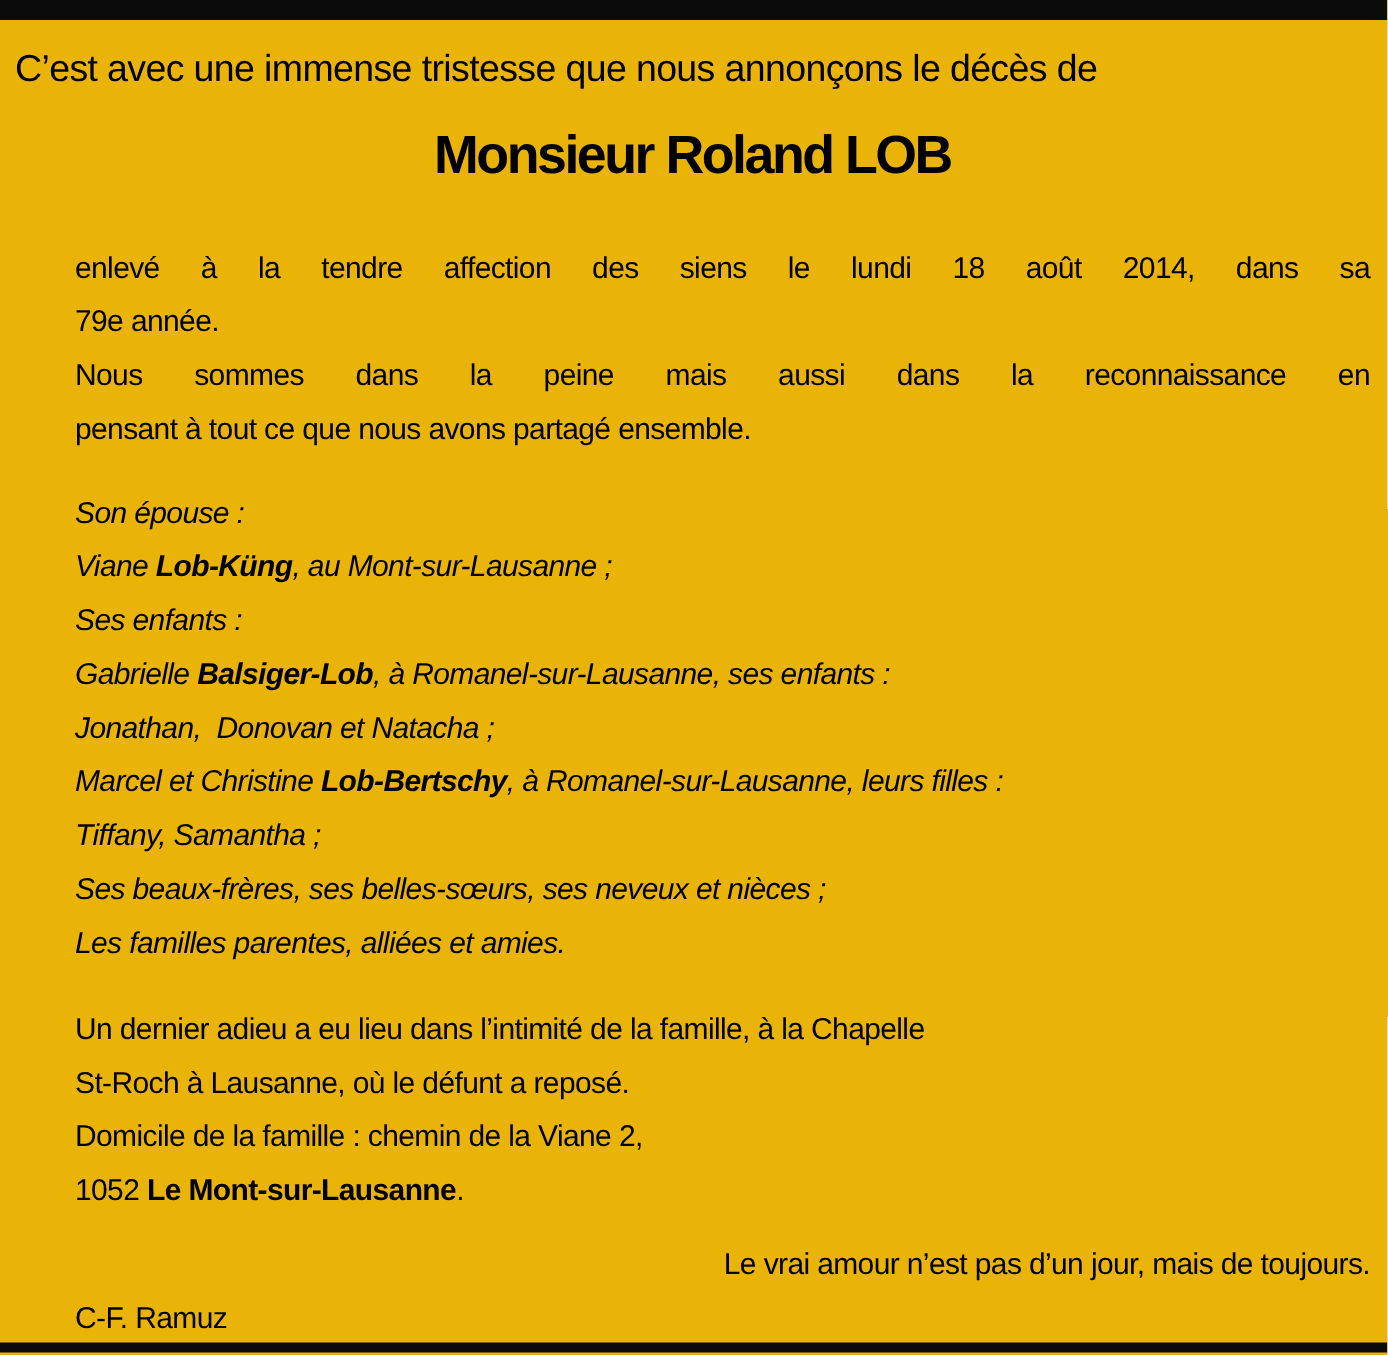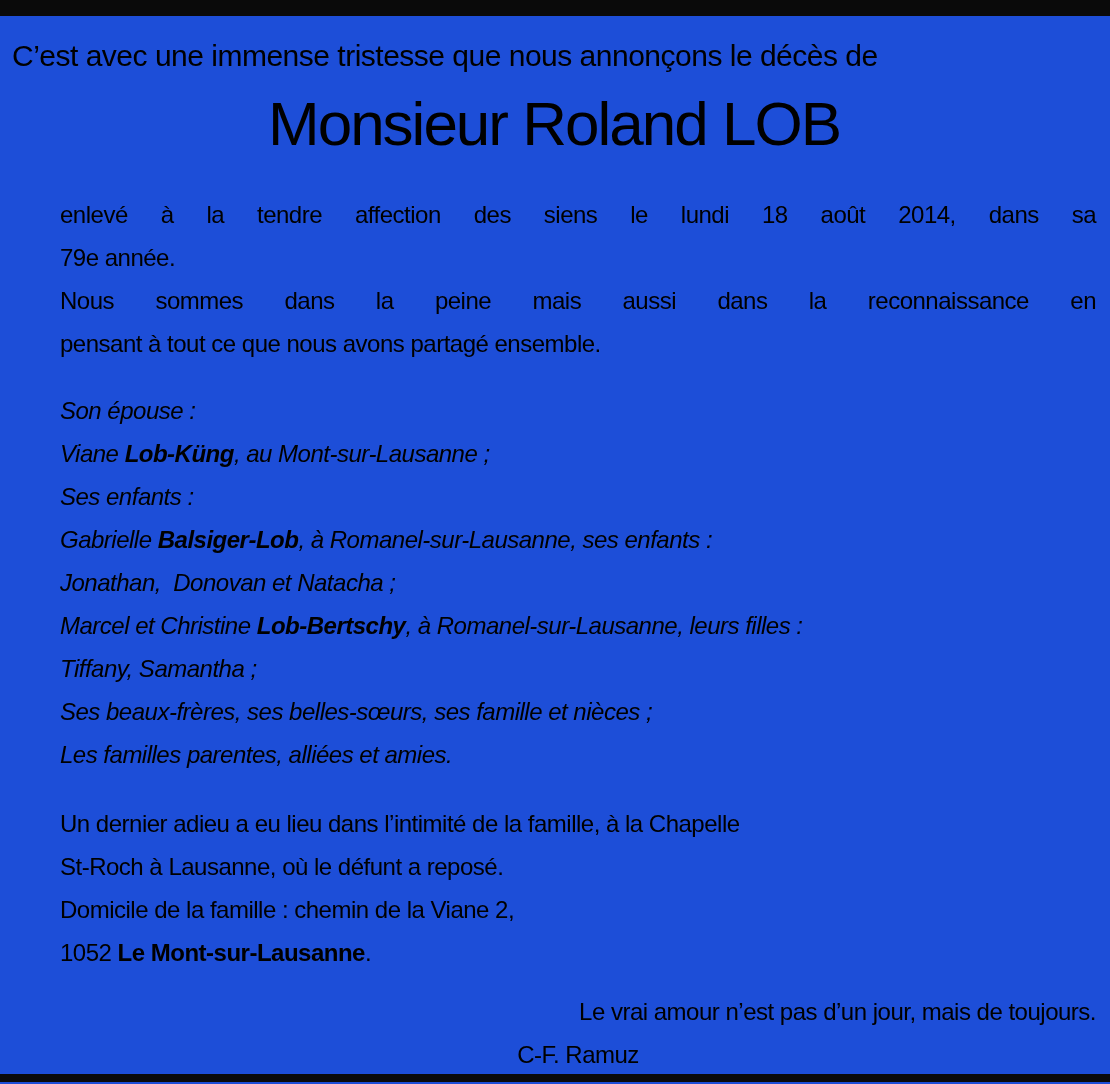--- a/index.html
+++ b/index.html
@@ -1,20 +1,20 @@
 <!DOCTYPE html>
 <html lang="fr"><head>
 <meta charset="utf-8">
 <style>
   html, body { margin: 0; padding: 0; background: #ffffff; }
   .page {
     position: relative;
     width: 1110px;
     height: 1084px;
-    background: #1d4ed8;
+    background: #eab308;
     color: #000000;
     font-family: "Liberation Sans", sans-serif;
     overflow: hidden;
     box-sizing: border-box;
   }
   .top-bar {
     height: 16px;
     width: 100%;
     background: #0a0a0a;
   }
@@ -23,44 +23,44 @@
   }
   .intro {
     margin: 18px 0 0 0;
     font-size: 30px;
     line-height: 43px;
     letter-spacing: -0.5px;
   }
   .title {
     margin: 4px 0 0 0;
     text-align: center;
-    font-size: 62px;
+    font-size: 43px;
     line-height: 86px;
-    font-weight: 400;
+    font-weight: 700;
     letter-spacing: -2px;
   }
   .line {
     font-size: 24px;
     line-height: 43px;
     letter-spacing: -0.5px;
     margin-left: 48px;
   }
   .justify {
     text-align: justify;
     text-align-last: justify;
   }
   .announcement { margin-top: 26px; }
   .family { margin-top: 24px; font-style: italic; }
   .farewell { margin-top: 26px; }
   .address { text-align: left; }
   .quote-block { margin-top: 16px; }
   .quote {
     text-align: right;
   }
-  .attribution { text-align: center; }
+  .attribution { text-align: left; }
   .b { font-weight: 700; }
   .bottom-bar {
     position: absolute;
     left: 0;
     right: 0;
     bottom: 2px;
     height: 8px;
     background: #0a0a0a;
   }
 </style>
@@ -83,21 +83,21 @@
     </div>
 
     <div class="family">
       <div class="line"><span>Son épouse :</span><span class="b"></span><span></span></div>
       <div class="line"><span>Viane </span><span class="b">Lob-Küng</span><span>, au Mont-sur-Lausanne ;</span></div>
       <div class="line"><span>Ses enfants :</span><span class="b"></span><span></span></div>
       <div class="line"><span>Gabrielle </span><span class="b">Balsiger-Lob</span><span>, à Romanel-sur-Lausanne, ses enfants :</span></div>
       <div class="line"><span>Jonathan,&nbsp; Donovan et Natacha ;</span><span class="b"></span><span></span></div>
       <div class="line"><span>Marcel et Christine </span><span class="b">Lob-Bertschy</span><span>, à Romanel-sur-Lausanne, leurs filles :</span></div>
       <div class="line"><span>Tiffany, Samantha ;</span><span class="b"></span><span></span></div>
-      <div class="line"><span>Ses beaux-frères, ses belles-sœurs, ses famille et nièces ;</span><span class="b"></span><span></span></div>
+      <div class="line"><span>Ses beaux-frères, ses belles-sœurs, ses neveux et nièces ;</span><span class="b"></span><span></span></div>
       <div class="line"><span>Les familles parentes, alliées et amies.</span><span class="b"></span><span></span></div>
     </div>
 
     <div class="farewell">
       <div class="line">Un dernier adieu a eu lieu dans l’intimité de la famille, à la Chapelle</div>
       <div class="line">St-Roch à Lausanne, où le défunt a reposé.</div>
       <div class="line">Domicile de la famille : chemin de la Viane 2,</div>
       <div class="line address"><span>1052 </span><span class="b">Le Mont-sur-Lausanne</span><span>.</span></div>
     </div>
 

